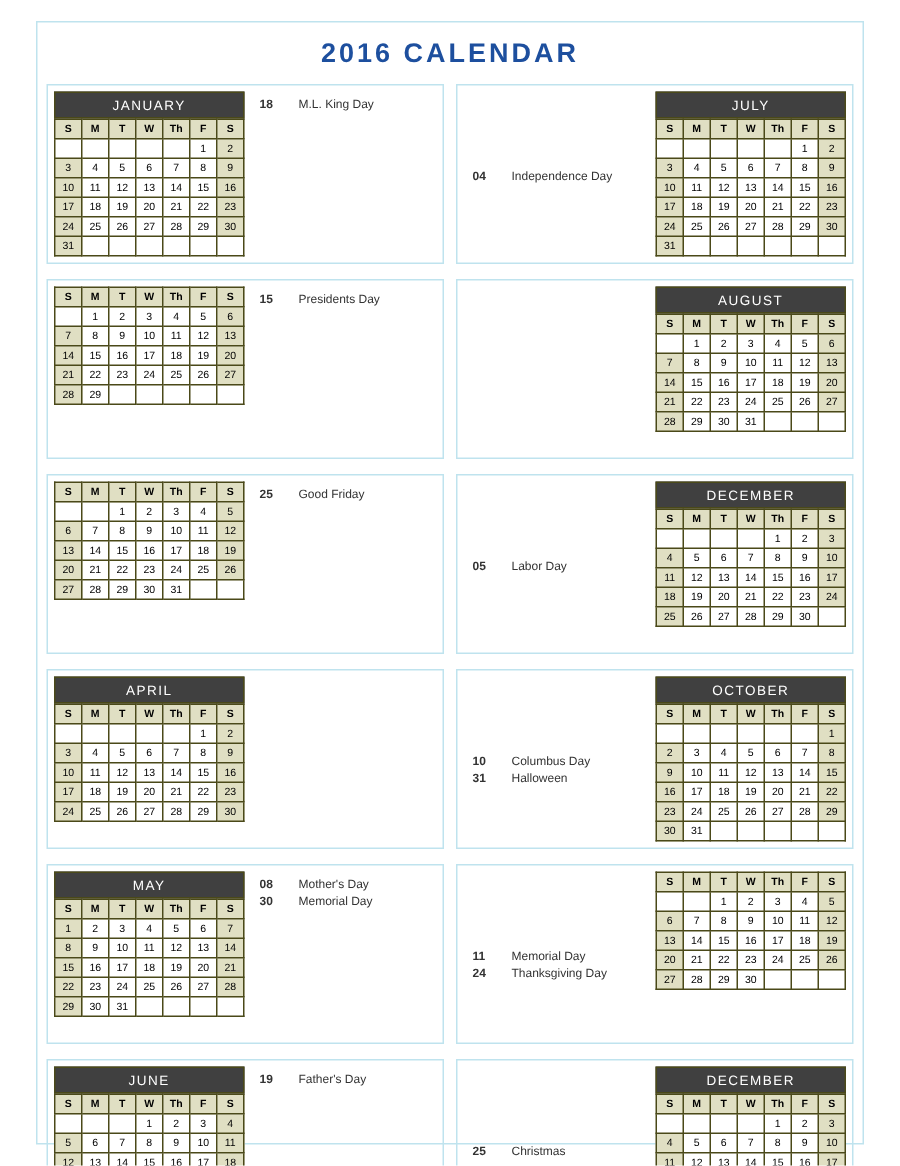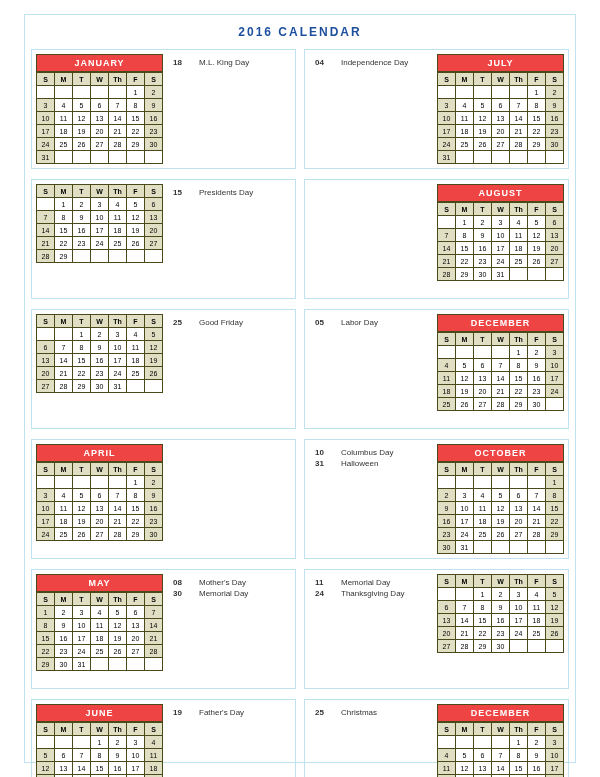--- a/index.html
+++ b/index.html
@@ -11,21 +11,21 @@
   .inner {
     border: 1px solid #bfe3ee;
     width: 100%; height: 100%;
     padding: 8px 6px 10px 6px;
   }
   .title {
     text-align: center;
     color: #1d4f9e;
     font-weight: bold;
     letter-spacing: 2px;
-    font-size: 12px;
+    font-size: 18px;
     margin: 2px 0 10px 0;
   }
   .grid {
     display: grid;
     grid-template-columns: 1fr 1fr;
     grid-auto-rows: 1fr;
     column-gap: 8px;
     row-gap: 10px;
   }
   .month-block {
@@ -36,23 +36,23 @@
     min-height: 100px;
   }
   .month-block.right { flex-direction: row-reverse; }
   .cal {
     border-collapse: collapse;
     table-layout: fixed;
     width: 126px;
     background: #fff;
   }
   .cal caption {
-    background: #ef4444;
+    background: #404040;
     color: #fff;
-    font-weight: bold;
+    font-weight: normal;
     font-size: 9px;
     letter-spacing: 1px;
     padding: 3px 0;
     border: 1px solid #4a4919;
   }
   .cal th, .cal td {
     border: 1px solid #4a4919;
     width: 18px; height: 13px;
     text-align: center;
     font-size: 7px;
@@ -66,21 +66,21 @@
   .cal td.we { background: #e0dfc3; }
   .cal td.blank { background: #fff; }
   .events {
     flex: 1;
     padding: 4px 6px 0 10px;
     font-size: 8px;
     color: #333;
   }
   .events .ev { display: flex; gap: 10px; margin-bottom: 2px; }
   .events .ev .d { font-weight: bold; width: 16px; }
-  .month-block.right .events { padding: 4px 10px 0 6px; }
+  .month-block.right .events { padding: 4px 10px 0 6px; margin-top: 48px; }
 </style>
 </head>
 <body>
 
 <div class="frame">
   <div class="inner">
     <div class="title">2016 CALENDAR</div>
     <div class="grid" id="grid">
         <div class="month-block left">
           <table class="cal">

